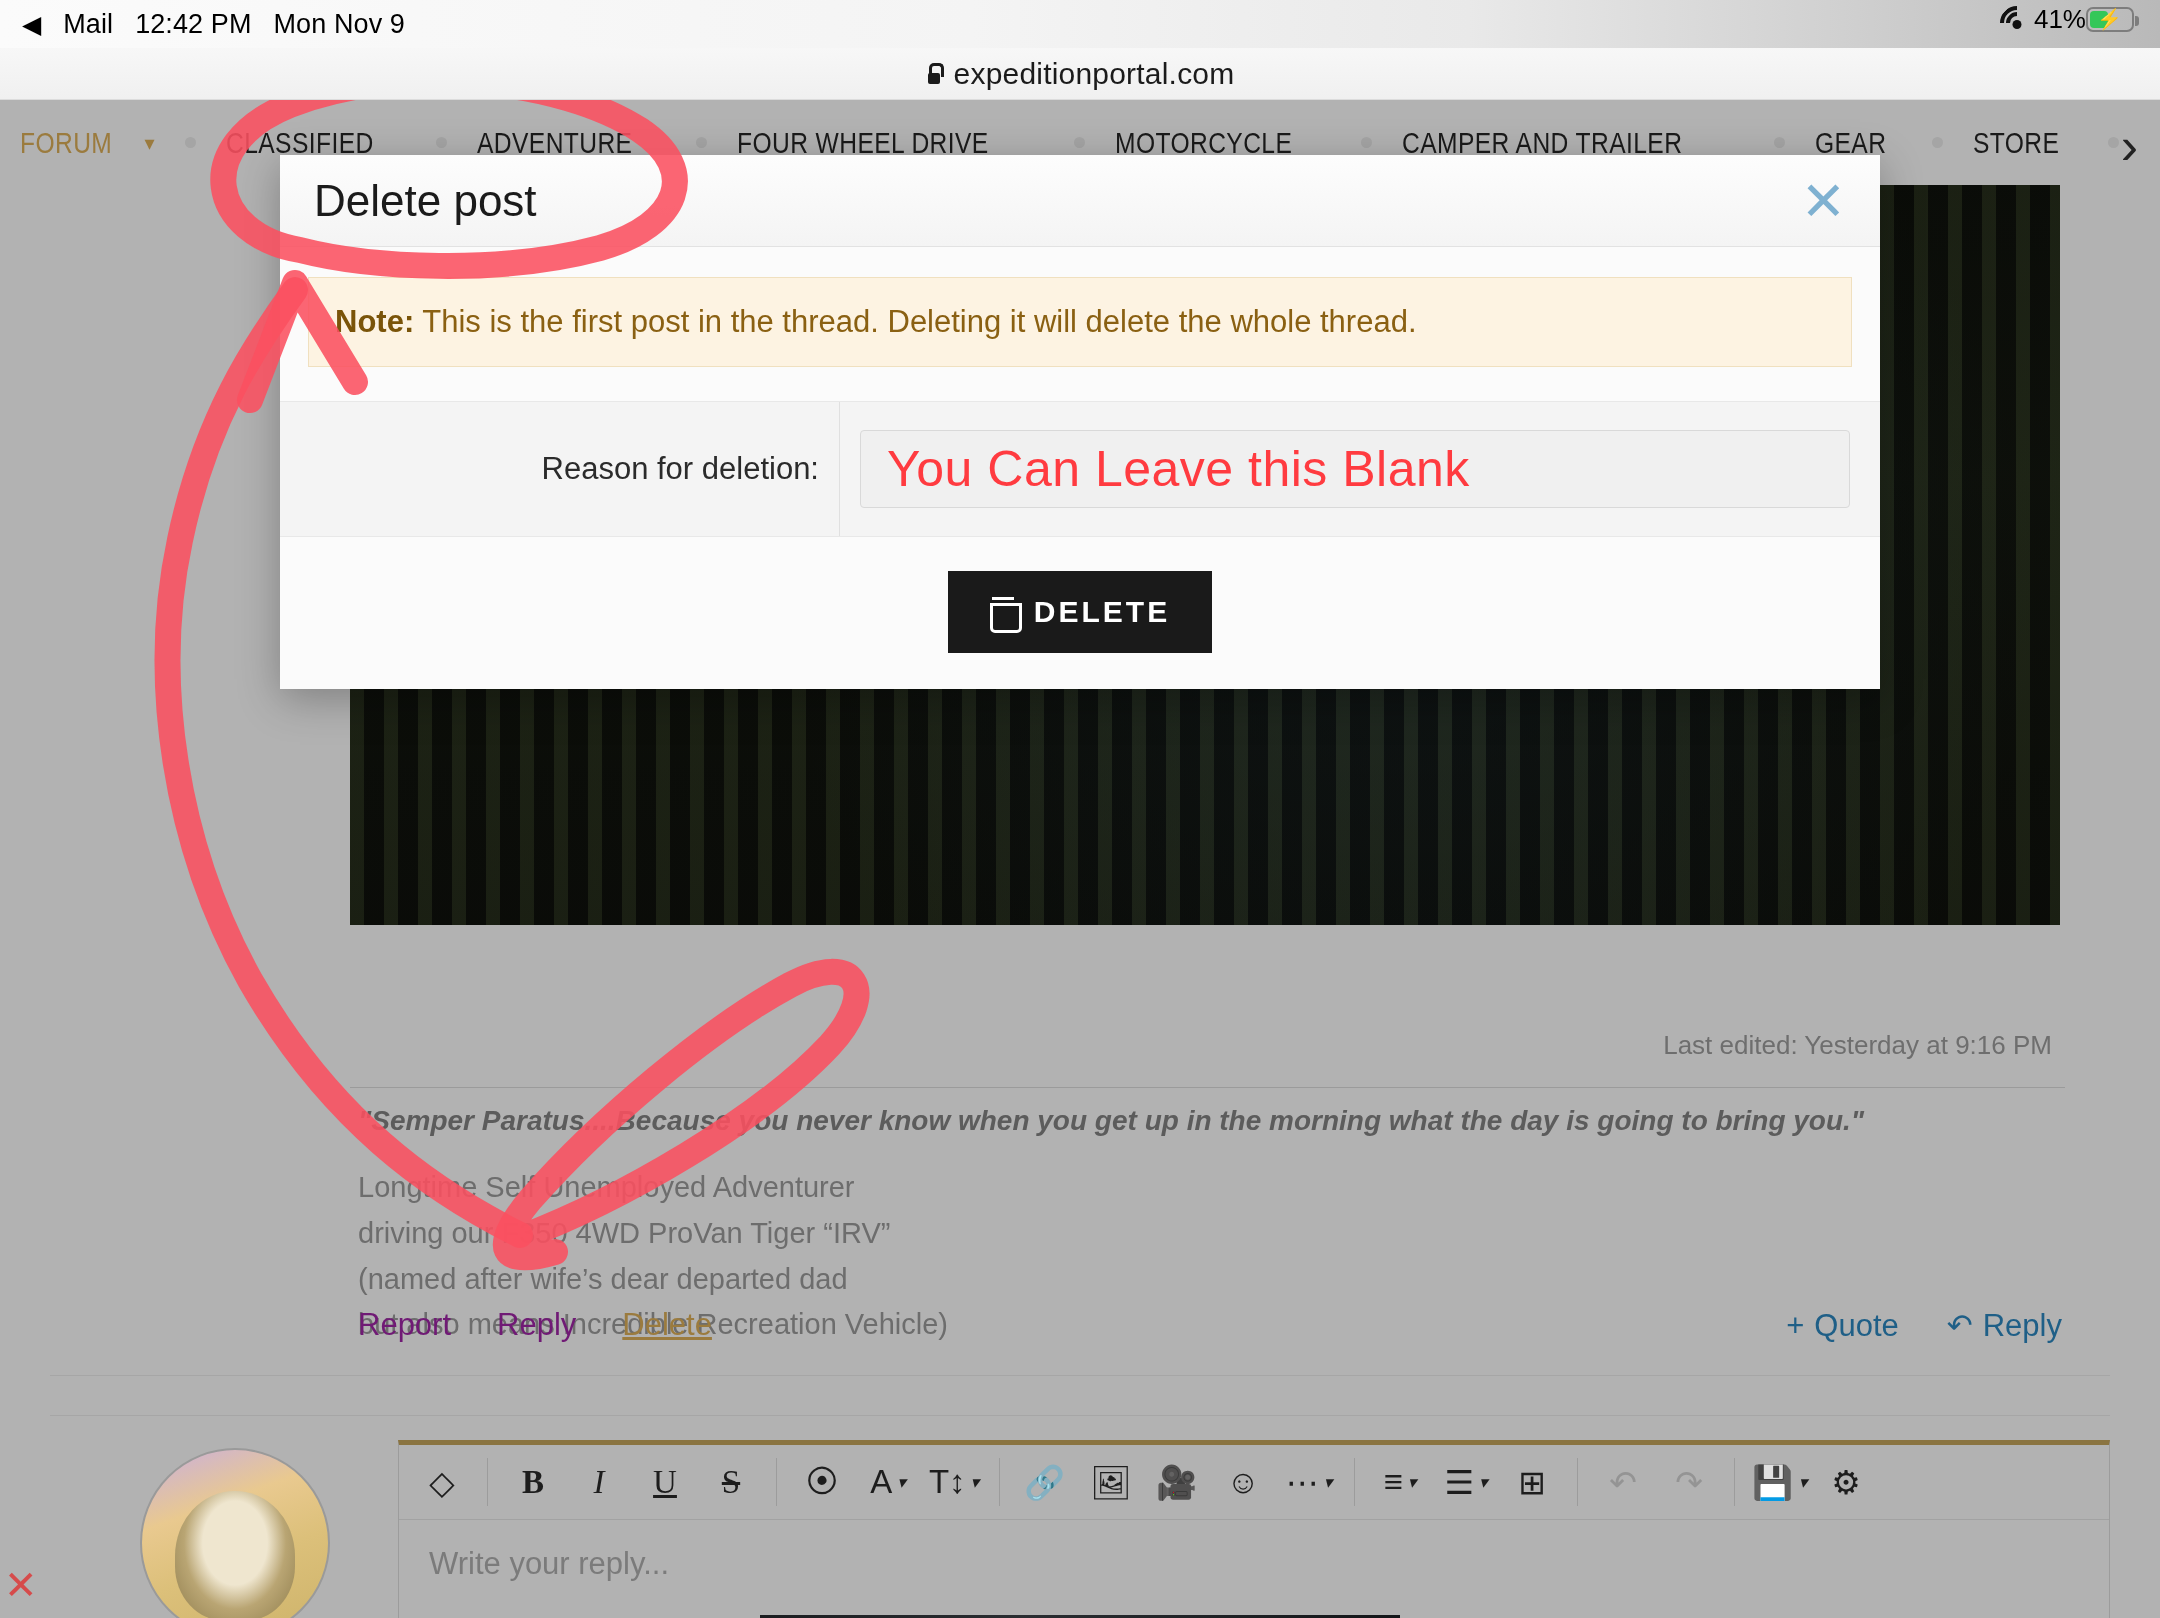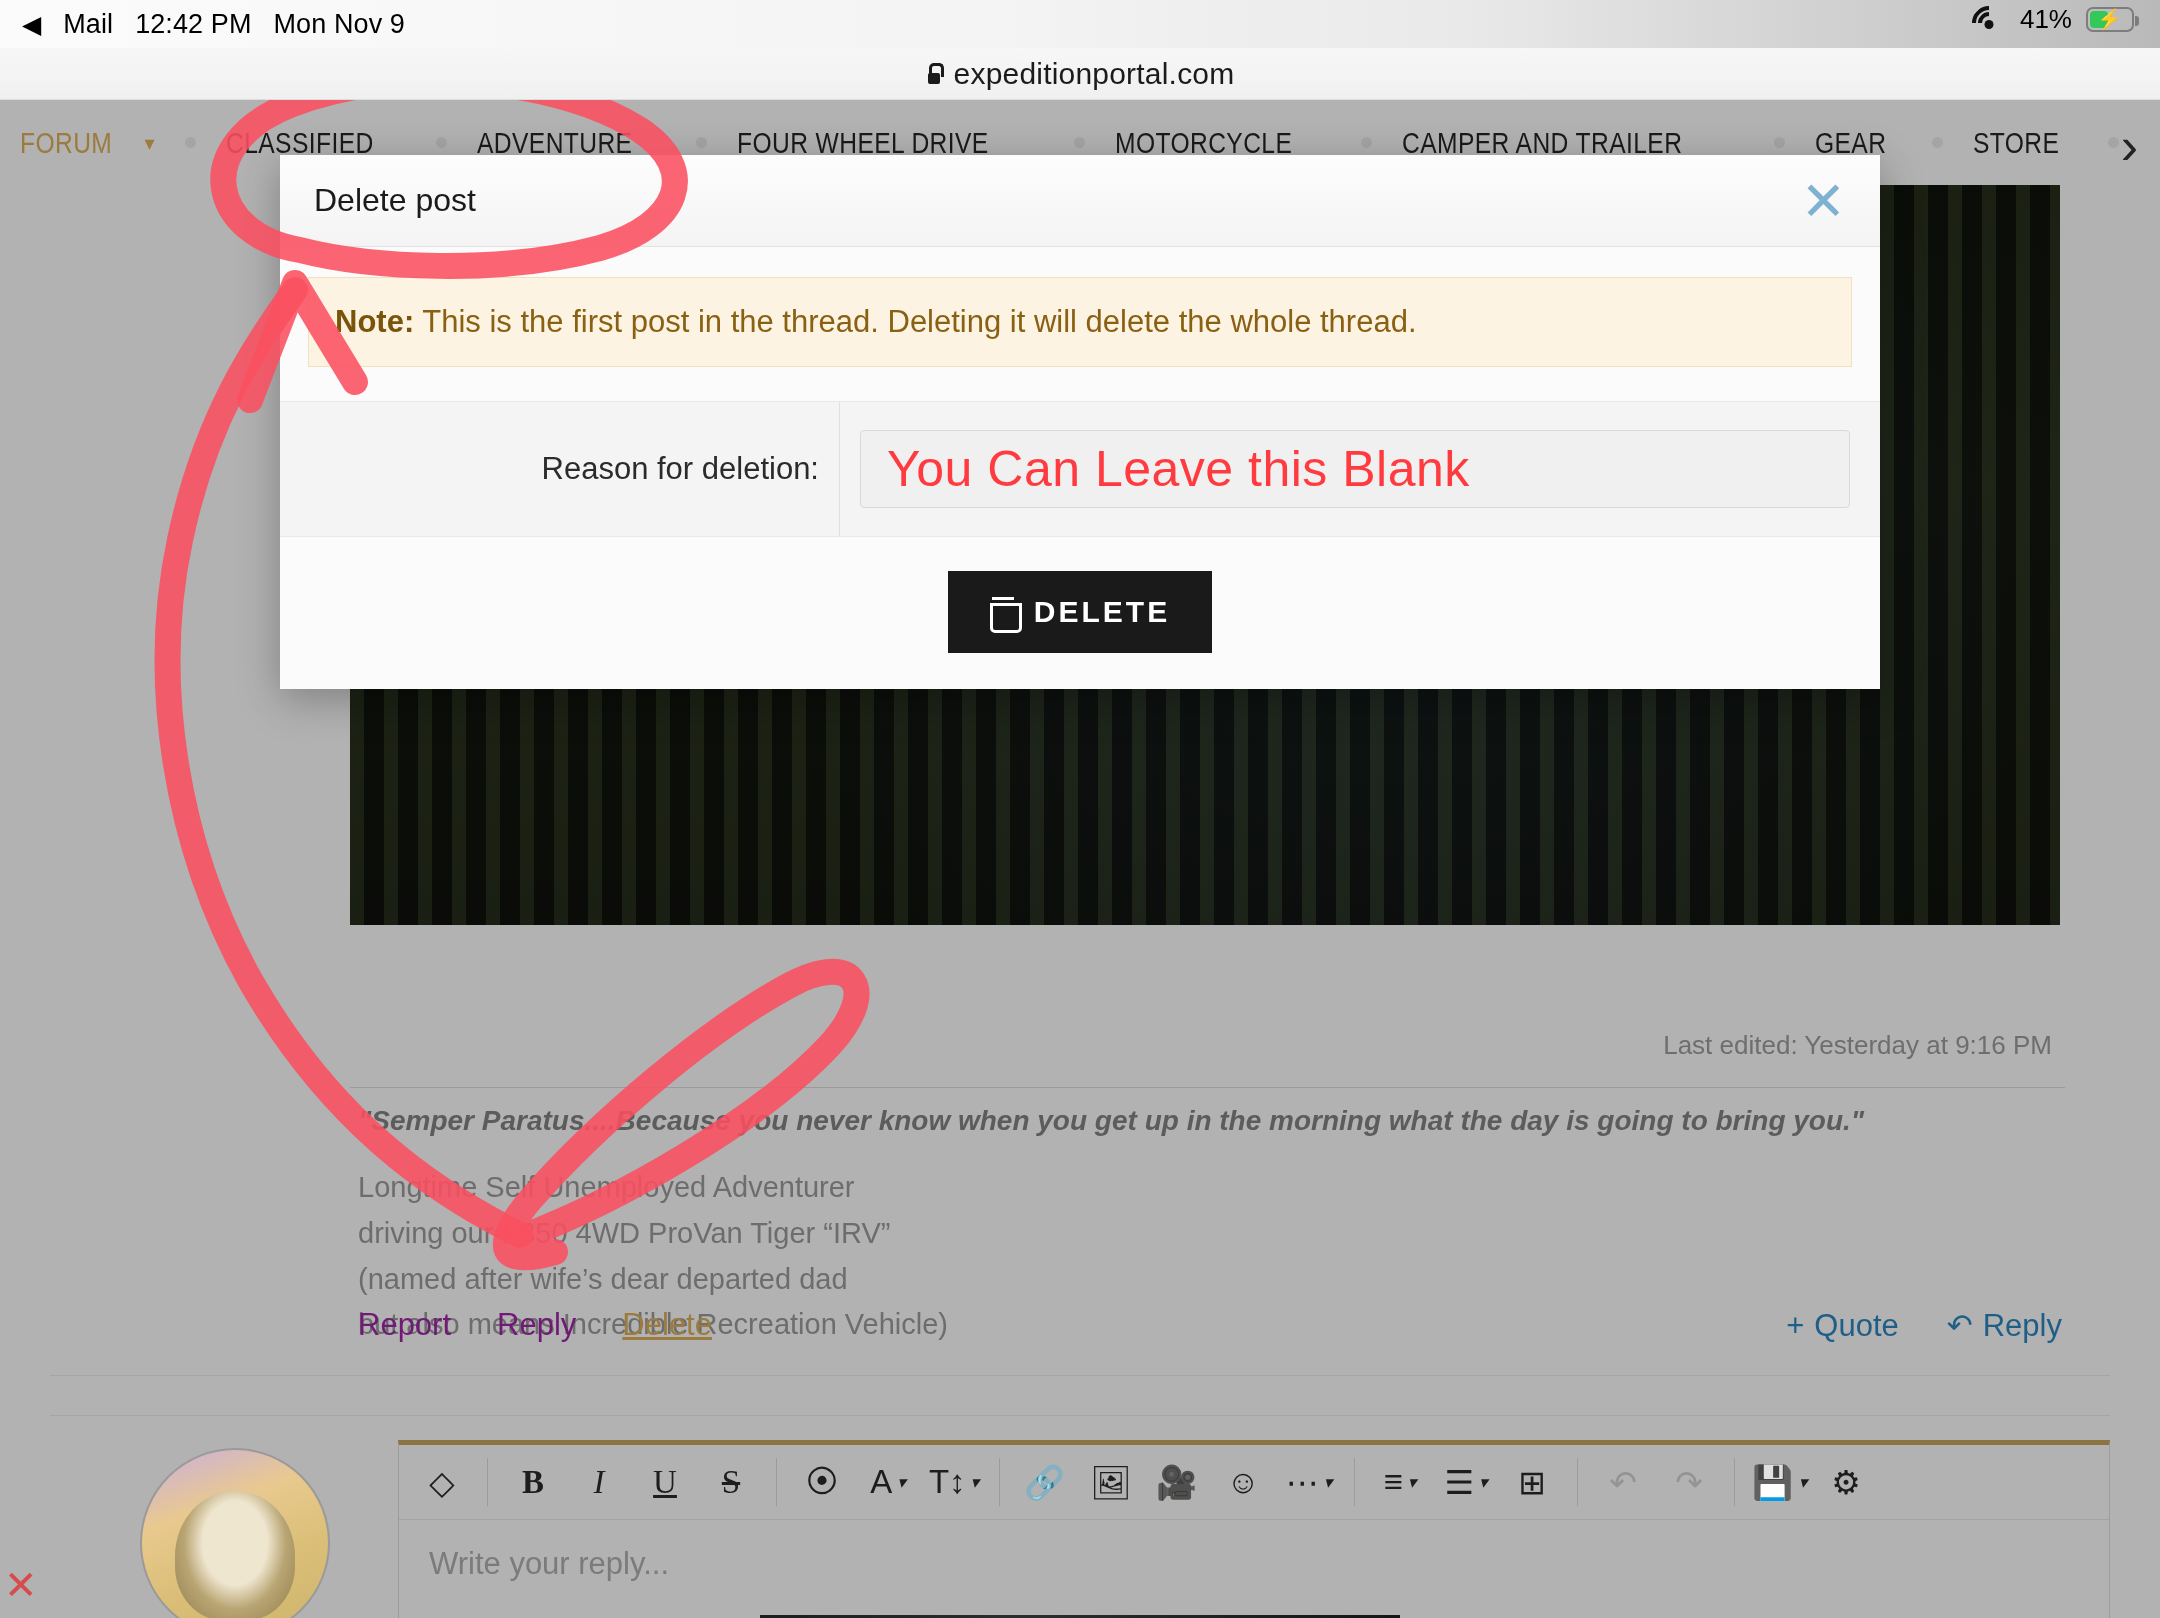--- a/index.html
+++ b/index.html
@@ -15,21 +15,21 @@
   .statusbar {
     position: absolute; top: 0; left: 0; width: 2160px; height: 48px;
     background: linear-gradient(to right,#fbfbfb 0%,#f4f4f4 45%,#e9e9e9 68%,#cfcfcf 86%,#b9b9b9 100%);
     display: flex; align-items: center; z-index: 60;
   }
   .sb-left { display: flex; align-items: center; gap: 22px; padding-left: 22px; }
   .sb-back { font-size: 25px; color:#000; line-height:1; }
   .sb-txt { font-size: 27px; color: #000; font-weight: 500; letter-spacing:.1px; }
   .sb-right {
     position: absolute; right: 26px; top: 0; height: 38px;
-    display: flex; align-items: center; gap: 14px;
+    display: flex; align-items: center; 
   }
   .wifi { width: 34px; height: 26px; position: relative; }
   .wifi i { position: absolute; left: 50%; transform: translateX(-50%); border-radius: 50%;
             border: 4px solid #111; border-bottom-color: transparent;
             border-left-color: transparent; border-right-color: transparent; }
   .wifi .a { width: 34px; height: 34px; top: 0; transform: translateX(-50%) rotate(-45deg); }
   .wifi .b { width: 22px; height: 22px; top: 6px; transform: translateX(-50%) rotate(-45deg); }
   .wifi .c { width: 9px; height: 9px; top: 14px; background:#111; border:none; }
   .batt-pct { font-size: 26px; color:#000; font-weight: 500; }
   .batt { width: 48px; height: 25px; border: 2.5px solid #7d7d7d; border-radius: 7px; position: relative; }
@@ -124,21 +124,21 @@
   .ad { position: absolute; left: 760px; top: 1515px; width: 640px; height: 103px;
         background: linear-gradient(100deg,#1b1d20 0%,#2a2d31 40%,#121417 100%); overflow:hidden; }
   .corner-x { position:absolute; left: 4px; bottom: 10px; font-size: 40px; color:#d64b4b; }
   .modal {
     position: absolute; left: 280px; top: 155px; width: 1600px; z-index: 50;
     background:#fbfbfb; box-shadow: 0 10px 40px rgba(0,0,0,.28);
   }
   .modal-head { height: 92px; display:flex; align-items:center; padding: 0 34px;
                 border-bottom: 1px solid #e2e2e2;
                 background: linear-gradient(to bottom,#fdfdfd,#f4f4f4); }
-  .modal-title { font-size: 32px; color:#1b1b1b; font-weight: 400; }
+  .modal-title { font-size: 44px; color:#1b1b1b; font-weight: 400; }
   .modal-x { margin-left:auto; font-size: 54px; color:#7fb1d1; line-height: 1; font-weight: 400; }
   .modal-body { padding: 30px 28px 0 28px; background:#fbfbfb; }
   .note { background:#fdf3e2; border: 1px solid #f0e0bf; color:#8a6012;
           padding: 24px 26px; font-size: 31px; line-height:1.3; }
   .note b { color:#7a5409; }
   .row { display:flex; margin: 34px -28px 0 -28px; border-top: 1px solid #e8e8e8;
          border-bottom: 1px solid #e8e8e8; background:#f4f4f4; }
   .row-label { width: 560px; display:flex; align-items:center; justify-content:flex-end;
                padding: 40px 20px; font-size: 31px; color:#2b2b2b;
                border-right: 1px solid #e0e0e0; }

